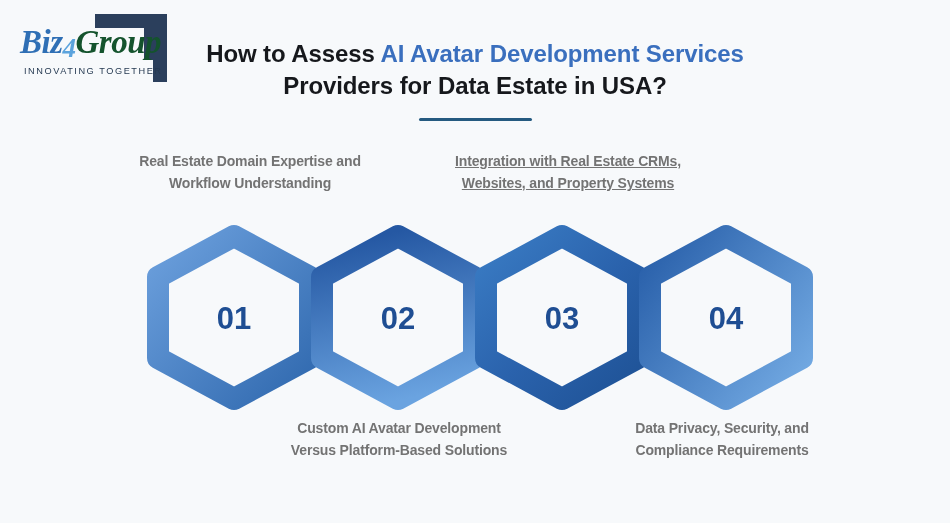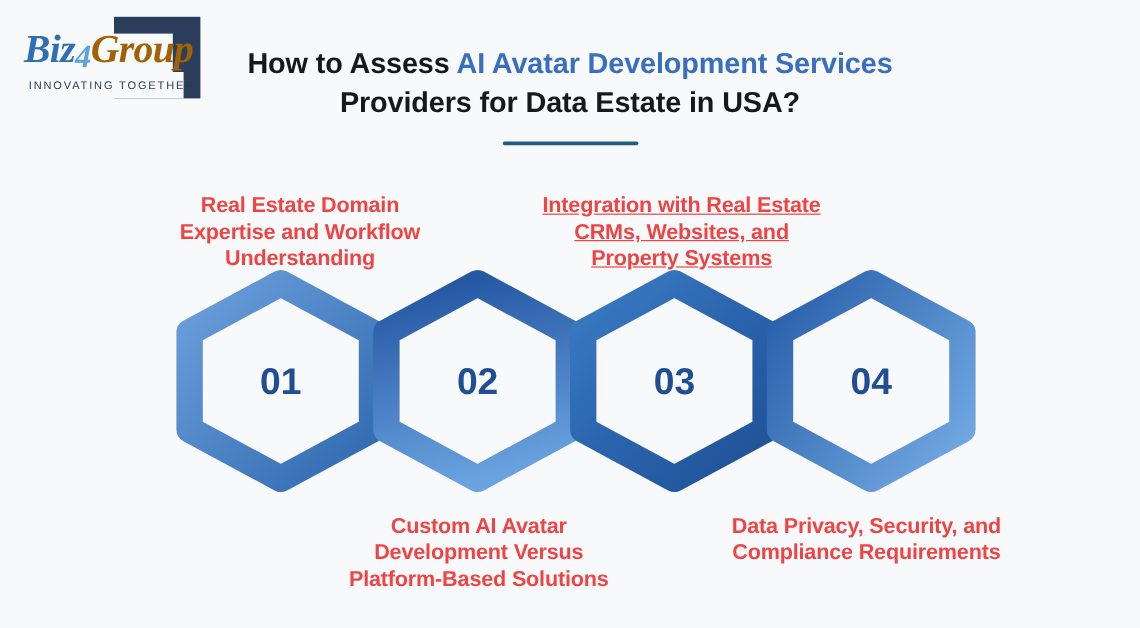--- a/index.html
+++ b/index.html
@@ -68,21 +68,21 @@
     white-space: nowrap;
     z-index: 3;
   }
   .logo-biz { color: #2f6fb5; }
   .logo-four {
     color: #5ba3dd;
     font-size: 27px;
     position: relative;
     top: 4px;
   }
-  .logo-group { color: #a16207; }
+  .logo-group { color: #14532d; }
   .logo-tag {
     position: absolute;
     left: 8px;
     top: 58px;
     font-size: 9.2px;
     font-weight: 400;
     letter-spacing: 1.55px;
     color: #263a52;
     white-space: nowrap;
     z-index: 3;
@@ -120,26 +120,25 @@
     top: 0;
     width: 950px;
     height: 523px;
     pointer-events: none;
   }
 
   
   .caption {
     position: absolute;
     text-align: center;
-    font-size: 18px;
+    font-size: 14px;
     font-weight: 700;
-    color: #ef4444;
+    color: #737373;
     line-height: 22px;
     letter-spacing: -0.15px;
-    margin-top: 10px;
   }
   .cap-01 { left: 128px; top: 150px; width: 244px; }
   .cap-03 { left: 446px; top: 150px; width: 244px; text-decoration: underline; }
   .cap-02 { left: 274px; top: 417px; width: 250px; }
   .cap-04 { left: 598px; top: 417px; width: 248px; }
 </style>
 </head>
 <body>
 
 <div class="logo-block">

